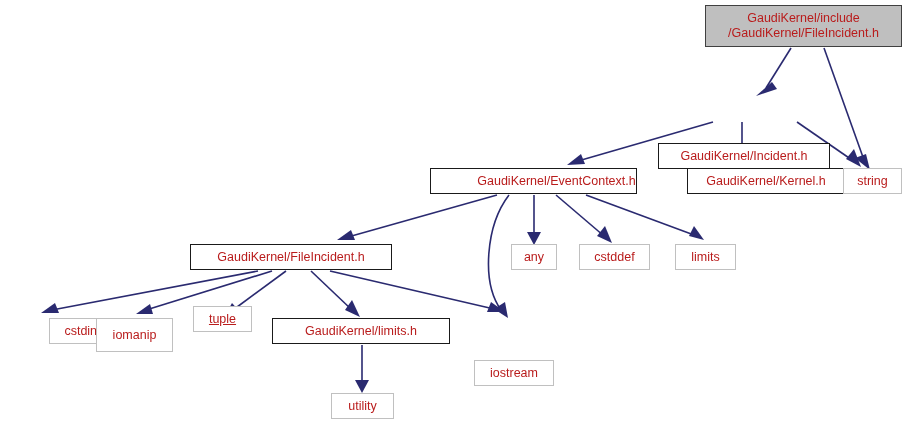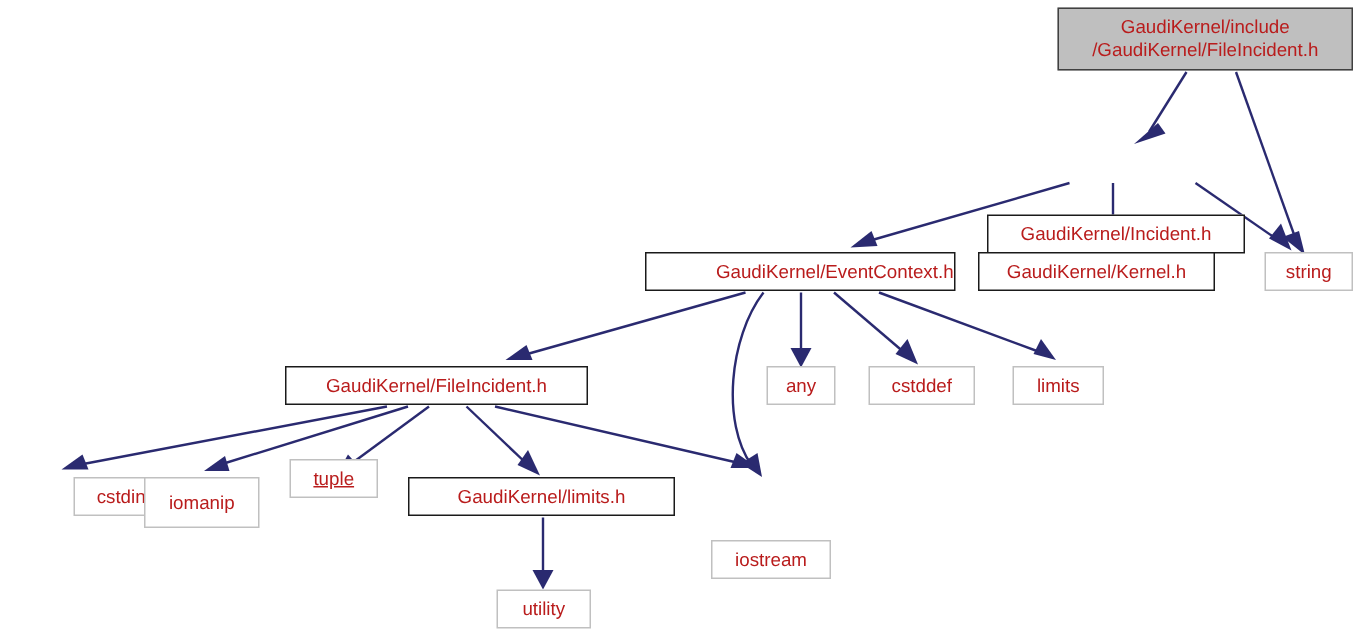--- a/index.html
+++ b/index.html
@@ -94,21 +94,21 @@
       <polygon points="360,317 345,310 352,300" class="edge-head"></polygon>
       <path d="M 330 271 L 494 309" class="edge-line"></path>
       <polygon points="505,312 491,302 487,312" class="edge-head"></polygon>
       <path d="M 362 345 L 362 384" class="edge-line"></path>
       <polygon points="362,393 355,380 369,380" class="edge-head"></polygon>
     </svg>
 <div class="node-box node-root" style="left: 705px; top: 5px; width: 197px; height: 42px;">GaudiKernel/include
 /GaudiKernel/FileIncident.h</div>
     <div class="node-box node-hdr" style="left: 658px; top: 95px; width: 172px; height: 26px; margin-top: 48px;">GaudiKernel/Incident.h</div>
     <div class="node-box node-hdr" style="left: 430px; top: 168px; width: 207px; height: 26px; padding-left: 46px;">GaudiKernel/EventContext.h</div>
-    <div class="node-box node-hdr" style="left: 652px; top: 168px; width: 158px; height: 26px;">GaudiKernel/Kernel.h</div>
+    <div class="node-box node-hdr" style="left: 687px; top: 168px; width: 158px; height: 26px;">GaudiKernel/Kernel.h</div>
     <div class="node-box node-sys" style="left: 843px; top: 168px; width: 59px; height: 26px;">string</div>
     <div class="node-box node-hdr" style="left: 190px; top: 244px; width: 202px; height: 26px;">GaudiKernel/FileIncident.h</div>
     <div class="node-box node-sys" style="left: 511px; top: 244px; width: 46px; height: 26px;">any</div>
     <div class="node-box node-sys" style="left: 579px; top: 244px; width: 71px; height: 26px;">cstddef</div>
     <div class="node-box node-sys" style="left: 675px; top: 244px; width: 61px; height: 26px;">limits</div>
     <div class="node-box node-sys" style="left: 5px; top: 318px; width: 67px; height: 26px; margin-left: 44px;">cstdint</div>
     <div class="node-box node-sys" style="left: 96px; top: 318px; width: 77px; height: 34px;">iomanip</div>
     <div class="node-box node-sys" style="left: 193px; top: 306px; width: 59px; height: 26px; text-decoration: underline;">tuple</div>
     <div class="node-box node-hdr" style="left: 272px; top: 318px; width: 178px; height: 26px;">GaudiKernel/limits.h</div>
     <div class="node-box node-sys" style="left: 474px; top: 318px; width: 80px; height: 26px; margin-top: 42px;">iostream</div>

